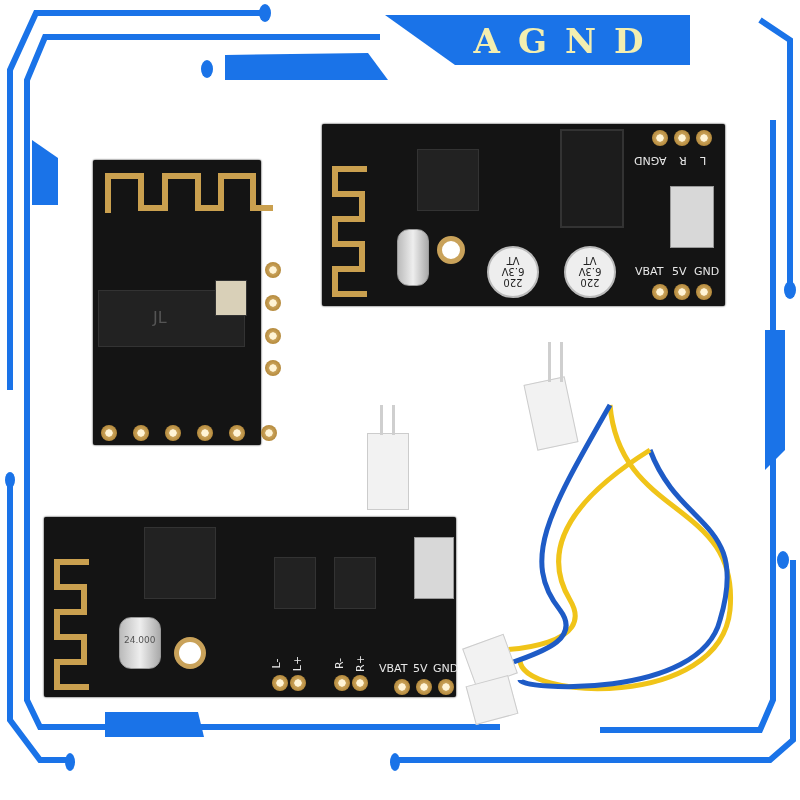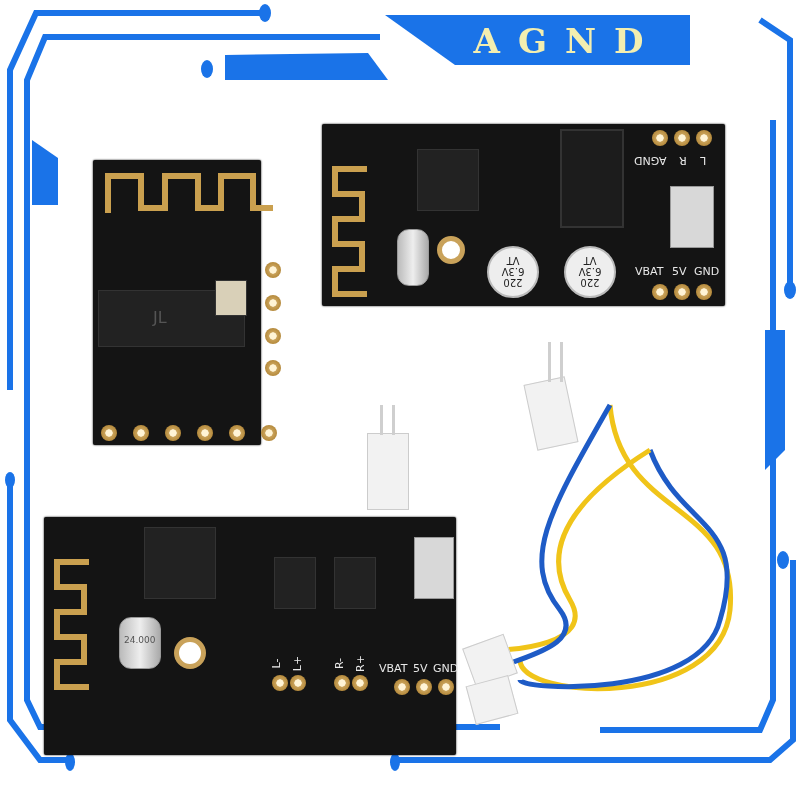--- a/index.html
+++ b/index.html
@@ -87,21 +87,21 @@
   <div class="silk" style="left:378px;top:30px;transform:rotate(180deg);">L</div>
   <div class="usb" style="left:348px;top:62px;width:42px;height:60px;"></div>
   <div class="silk" style="left:313px;top:141px;">VBAT</div>
   <div class="silk" style="left:350px;top:141px;">5V</div>
   <div class="silk" style="left:372px;top:141px;">GND</div>
   <div class="pad" style="left:330px;top:160px;"></div>
   <div class="pad" style="left:352px;top:160px;"></div>
   <div class="pad" style="left:374px;top:160px;"></div>
 </div>
 
-<div class="board" style="left:44px;top:517px;width:412px;height:238px;">
+<div class="board" style="left:44px;top:517px;width:412px;height:180px;">
   <svg style="position:absolute;left:5px;top:40px;" width="45" height="140">
     <polyline points="40,5 8,5 8,30 35,30 35,55 8,55 8,80 35,80 35,105 8,105 8,130 40,130" fill="none" stroke="#caa04f" stroke-width="6"></polyline>
   </svg>
   <div class="chip" style="left:100px;top:10px;width:70px;height:70px;"></div>
   <div class="xtal" style="left:75px;top:100px;width:40px;height:50px;"></div>
   <div class="silk" style="left:80px;top:118px;color:#555;font-size:9px;">24.000</div>
   <div class="hole" style="left:130px;top:120px;width:22px;height:22px;"></div>
   <div class="chip" style="left:230px;top:40px;width:40px;height:50px;"></div>
   <div class="chip" style="left:290px;top:40px;width:40px;height:50px;"></div>
   <div class="usb" style="left:370px;top:20px;width:38px;height:60px;"></div>

